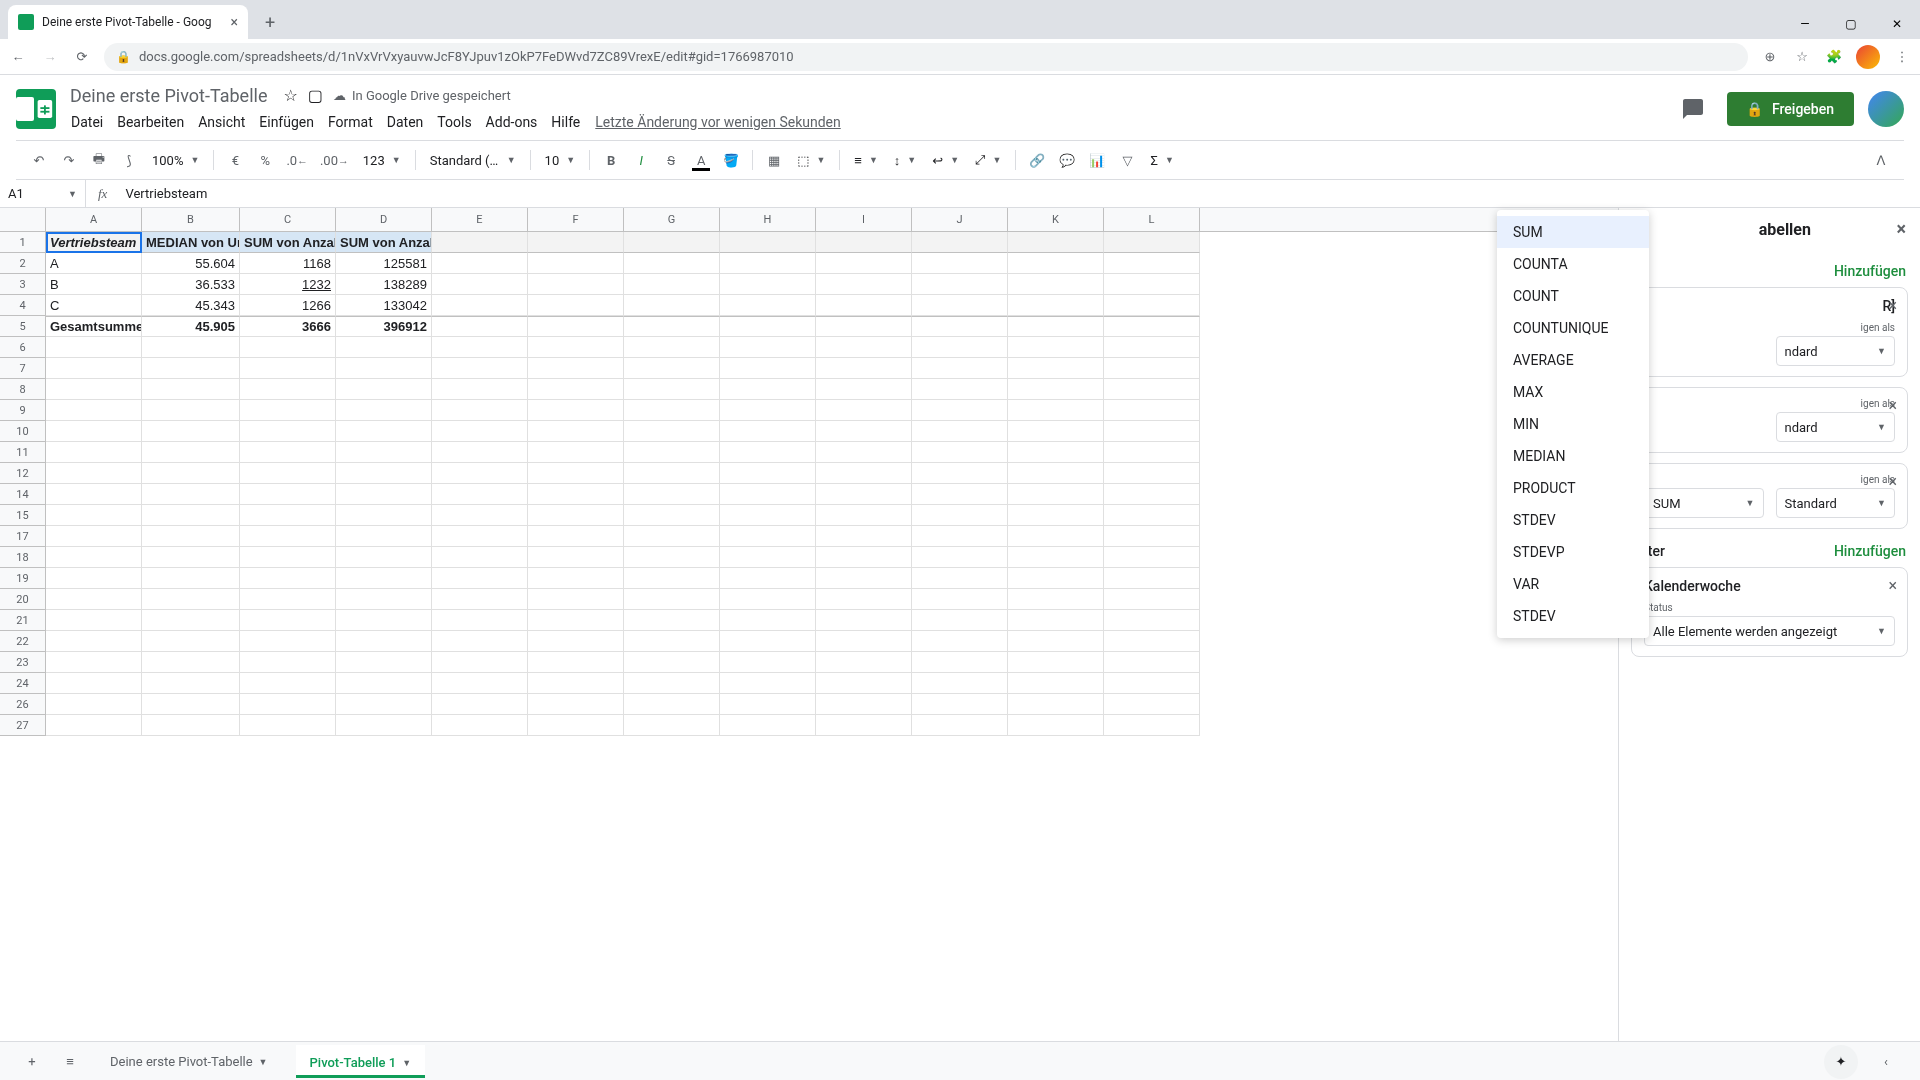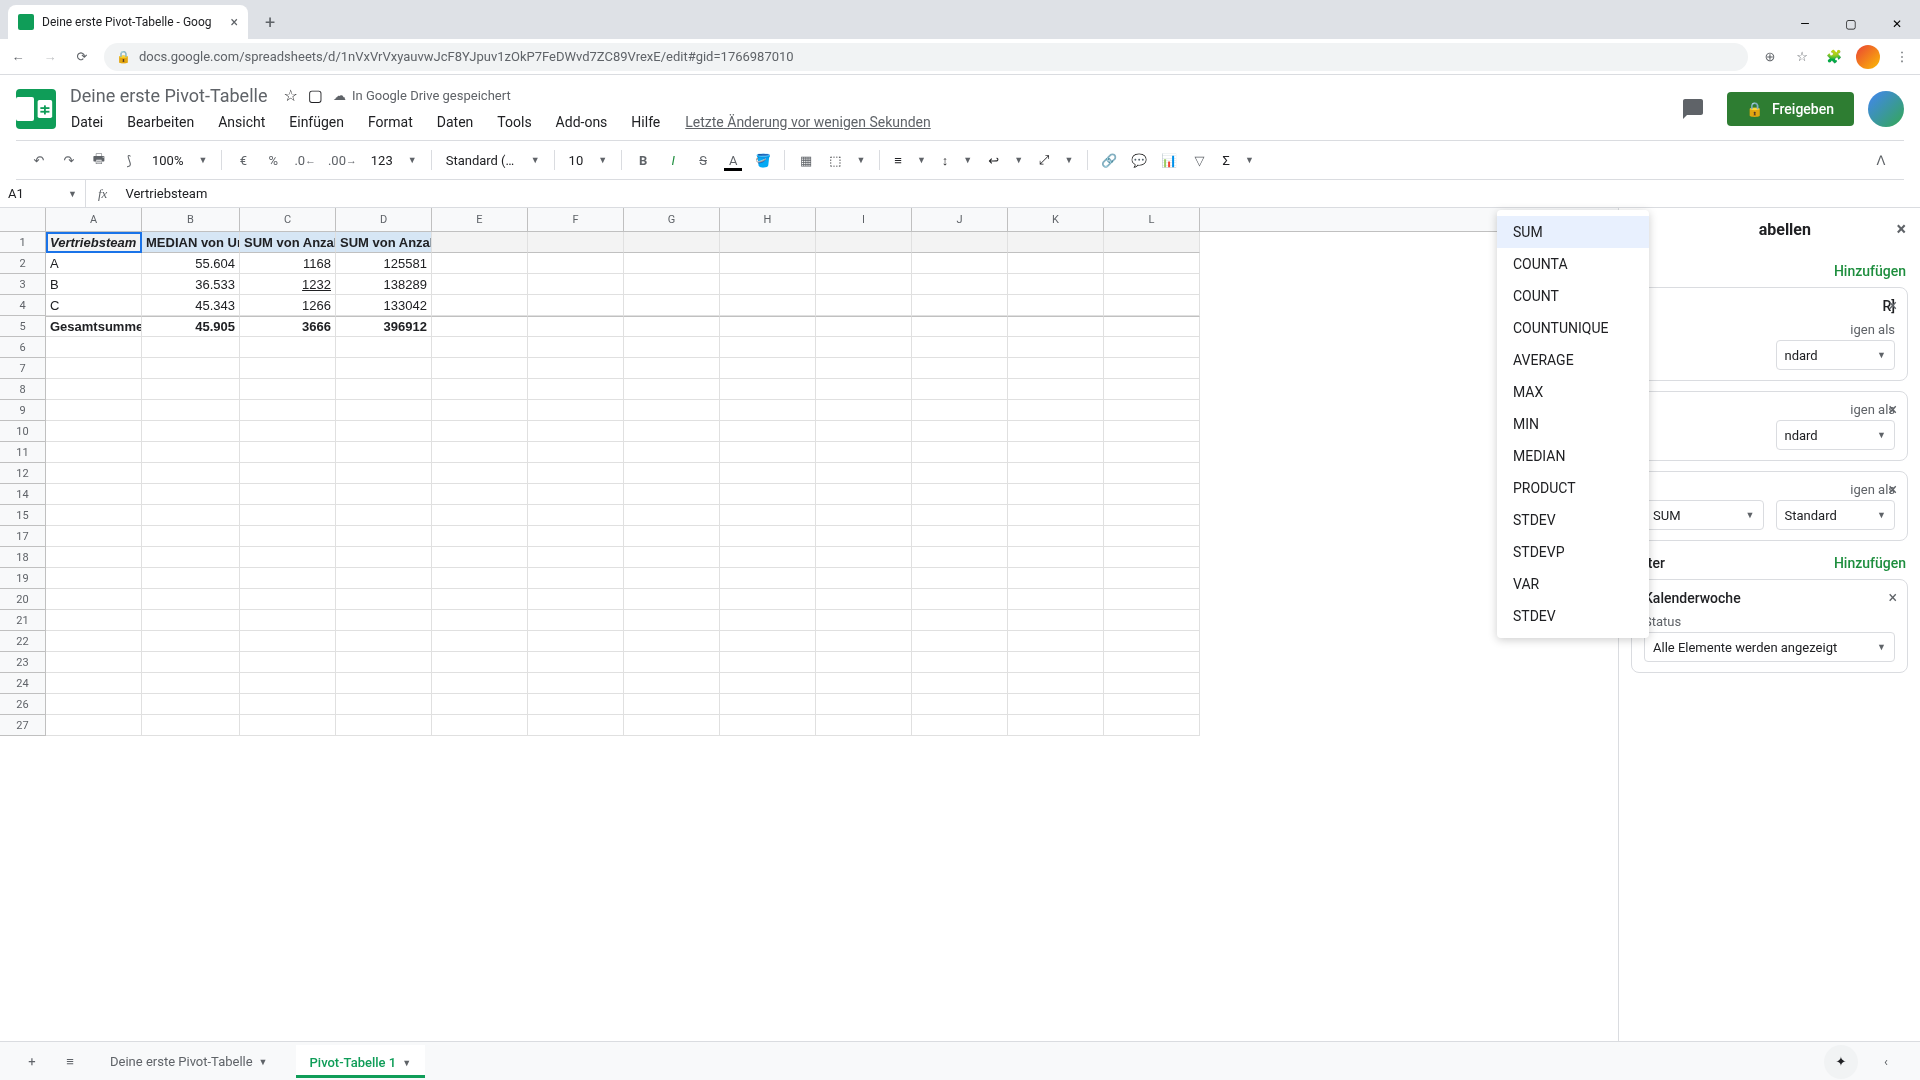--- a/index.html
+++ b/index.html
@@ -25,34 +25,34 @@
 .docs-header { padding: 8px 16px 0; }
 .docs-titlebar { display: flex; align-items: center; gap: 8px; }
 .sheets-logo { width: 40px; height: 40px; background: #0f9d58; border-radius: 4px; display: flex; align-items: center; justify-content: center; color: #fff; font-weight: bold; }
 .sheets-logo::before { content: ""; width: 20px; height: 24px; background: #fff; border-radius: 2px; position: relative; }
 .sheets-logo svg { width: 24px; height: 24px; }
 .doc-title-area { flex: 1; }
 .doc-title-row { display: flex; align-items: center; gap: 10px; }
 .doc-title { font-size: 18px; color: #5f6368; padding: 2px 6px; }
 .doc-star { font-size: 16px; }
 .save-status { color: #5f6368; font-size: 13px; display: flex; align-items: center; gap: 6px; }
-.menubar { display: flex; gap: 10px; margin-top: 2px; }
+.menubar { display: flex; gap: 0; margin-top: 2px; }
 .menu-item { padding: 4px 7px; font-size: 14px; color: #202124; border-radius: 4px; }
 .last-edit { color: #5f6368; font-size: 14px; padding: 4px 8px; text-decoration: underline; }
 .header-right { display: flex; align-items: center; gap: 14px; }
 .comments-btn { width: 40px; height: 40px; display: flex; align-items: center; justify-content: center; border-radius: 50%; }
 .comments-btn svg { width: 24px; height: 24px; fill: #5f6368; }
 .share-btn { background: #2e7d32; color: #fff; border-radius: 4px; padding: 9px 20px; font-size: 14px; font-weight: 500; display: flex; align-items: center; gap: 8px; }
 .avatar { width: 36px; height: 36px; border-radius: 50%; background: linear-gradient(135deg,#4285f4,#34a853); }
 
 
 .toolbar { border-top: 1px solid #dadce0; border-bottom: 1px solid #dadce0; height: 40px; display: flex; align-items: center; padding: 0 10px; gap: 4px; margin-top: 6px; }
 .tb-btn { min-width: 26px; height: 26px; display: flex; align-items: center; justify-content: center; color: #5f6368; border-radius: 2px; padding: 0 4px; font-size: 13px; }
 .tb-sep { width: 1px; height: 20px; background: #dadce0; margin: 0 4px; }
-.tb-select { display: flex; align-items: center; gap: 15px; padding: 0 6px; height: 26px; }
+.tb-select { display: flex; align-items: center; gap: 7px; padding: 0 6px; height: 26px; }
 .tb-chev { font-size: 9px; color: #5f6368; }
 .font-name { width: 70px; overflow: hidden; text-overflow: ellipsis; white-space: nowrap; }
 .text-color-btn { position: relative; }
 .text-color-underline { position: absolute; bottom: 2px; left: 4px; right: 4px; height: 3px; background: #000; }
 .collapse-toolbar { margin-left: auto; }
 
 
 .formula-bar { height: 28px; display: flex; align-items: center; border-bottom: 1px solid #dadce0; }
 .cell-name { width: 86px; padding: 0 8px; border-right: 1px solid #dadce0; height: 100%; display: flex; align-items: center; justify-content: space-between; font-size: 13px; }
 .fx-label { padding: 0 12px; color: #5f6368; font-style: italic; font-family: serif; }
@@ -82,21 +82,21 @@
 .panel-close { margin-left: auto; color: #5f6368; font-size: 18px; }
 .panel-body { padding: 0 12px 12px; overflow-y: auto; flex: 1; }
 .section-row { display: flex; align-items: center; justify-content: space-between; margin: 14px 2px 8px; }
 .section-label { font-size: 14px; font-weight: 500; }
 .add-link { color: #1e8e3e; font-size: 14px; font-weight: 500; }
 .value-card { border: 1px solid #dadce0; border-radius: 8px; padding: 10px 12px; margin-bottom: 10px; position: relative; }
 .card-title { font-size: 14px; font-weight: 500; margin-bottom: 8px; }
 .card-close { position: absolute; top: 8px; right: 10px; color: #5f6368; font-size: 16px; }
 .card-fields { display: flex; gap: 12px; }
 .field-col { flex: 1; }
-.field-label { font-size: 13px; color: #5f6368; margin-bottom: 3px; }
+.field-label { font-size: 10px; color: #5f6368; margin-bottom: 3px; }
 .sel-box { border: 1px solid #dadce0; border-radius: 4px; height: 30px; display: flex; align-items: center; padding: 0 8px; font-size: 13px; justify-content: space-between; }
 
 
 .dropdown-popup { position: absolute; background: #fff; box-shadow: 0 2px 10px rgba(0,0,0,0.2); border-radius: 4px; padding: 6px 0; z-index: 100; width: 152px; }
 .dd-item { padding: 8px 16px; font-size: 14px; }
 .dd-item.selected { background: #e8f0fe; }
 
 
 .sheet-tabs { height: 40px; border-top: 1px solid #dadce0; display: flex; align-items: center; padding: 0 20px; gap: 14px; background: #f8f9fa; }
 .st-btn { width: 24px; height: 24px; display: flex; align-items: center; justify-content: center; color: #5f6368; }

